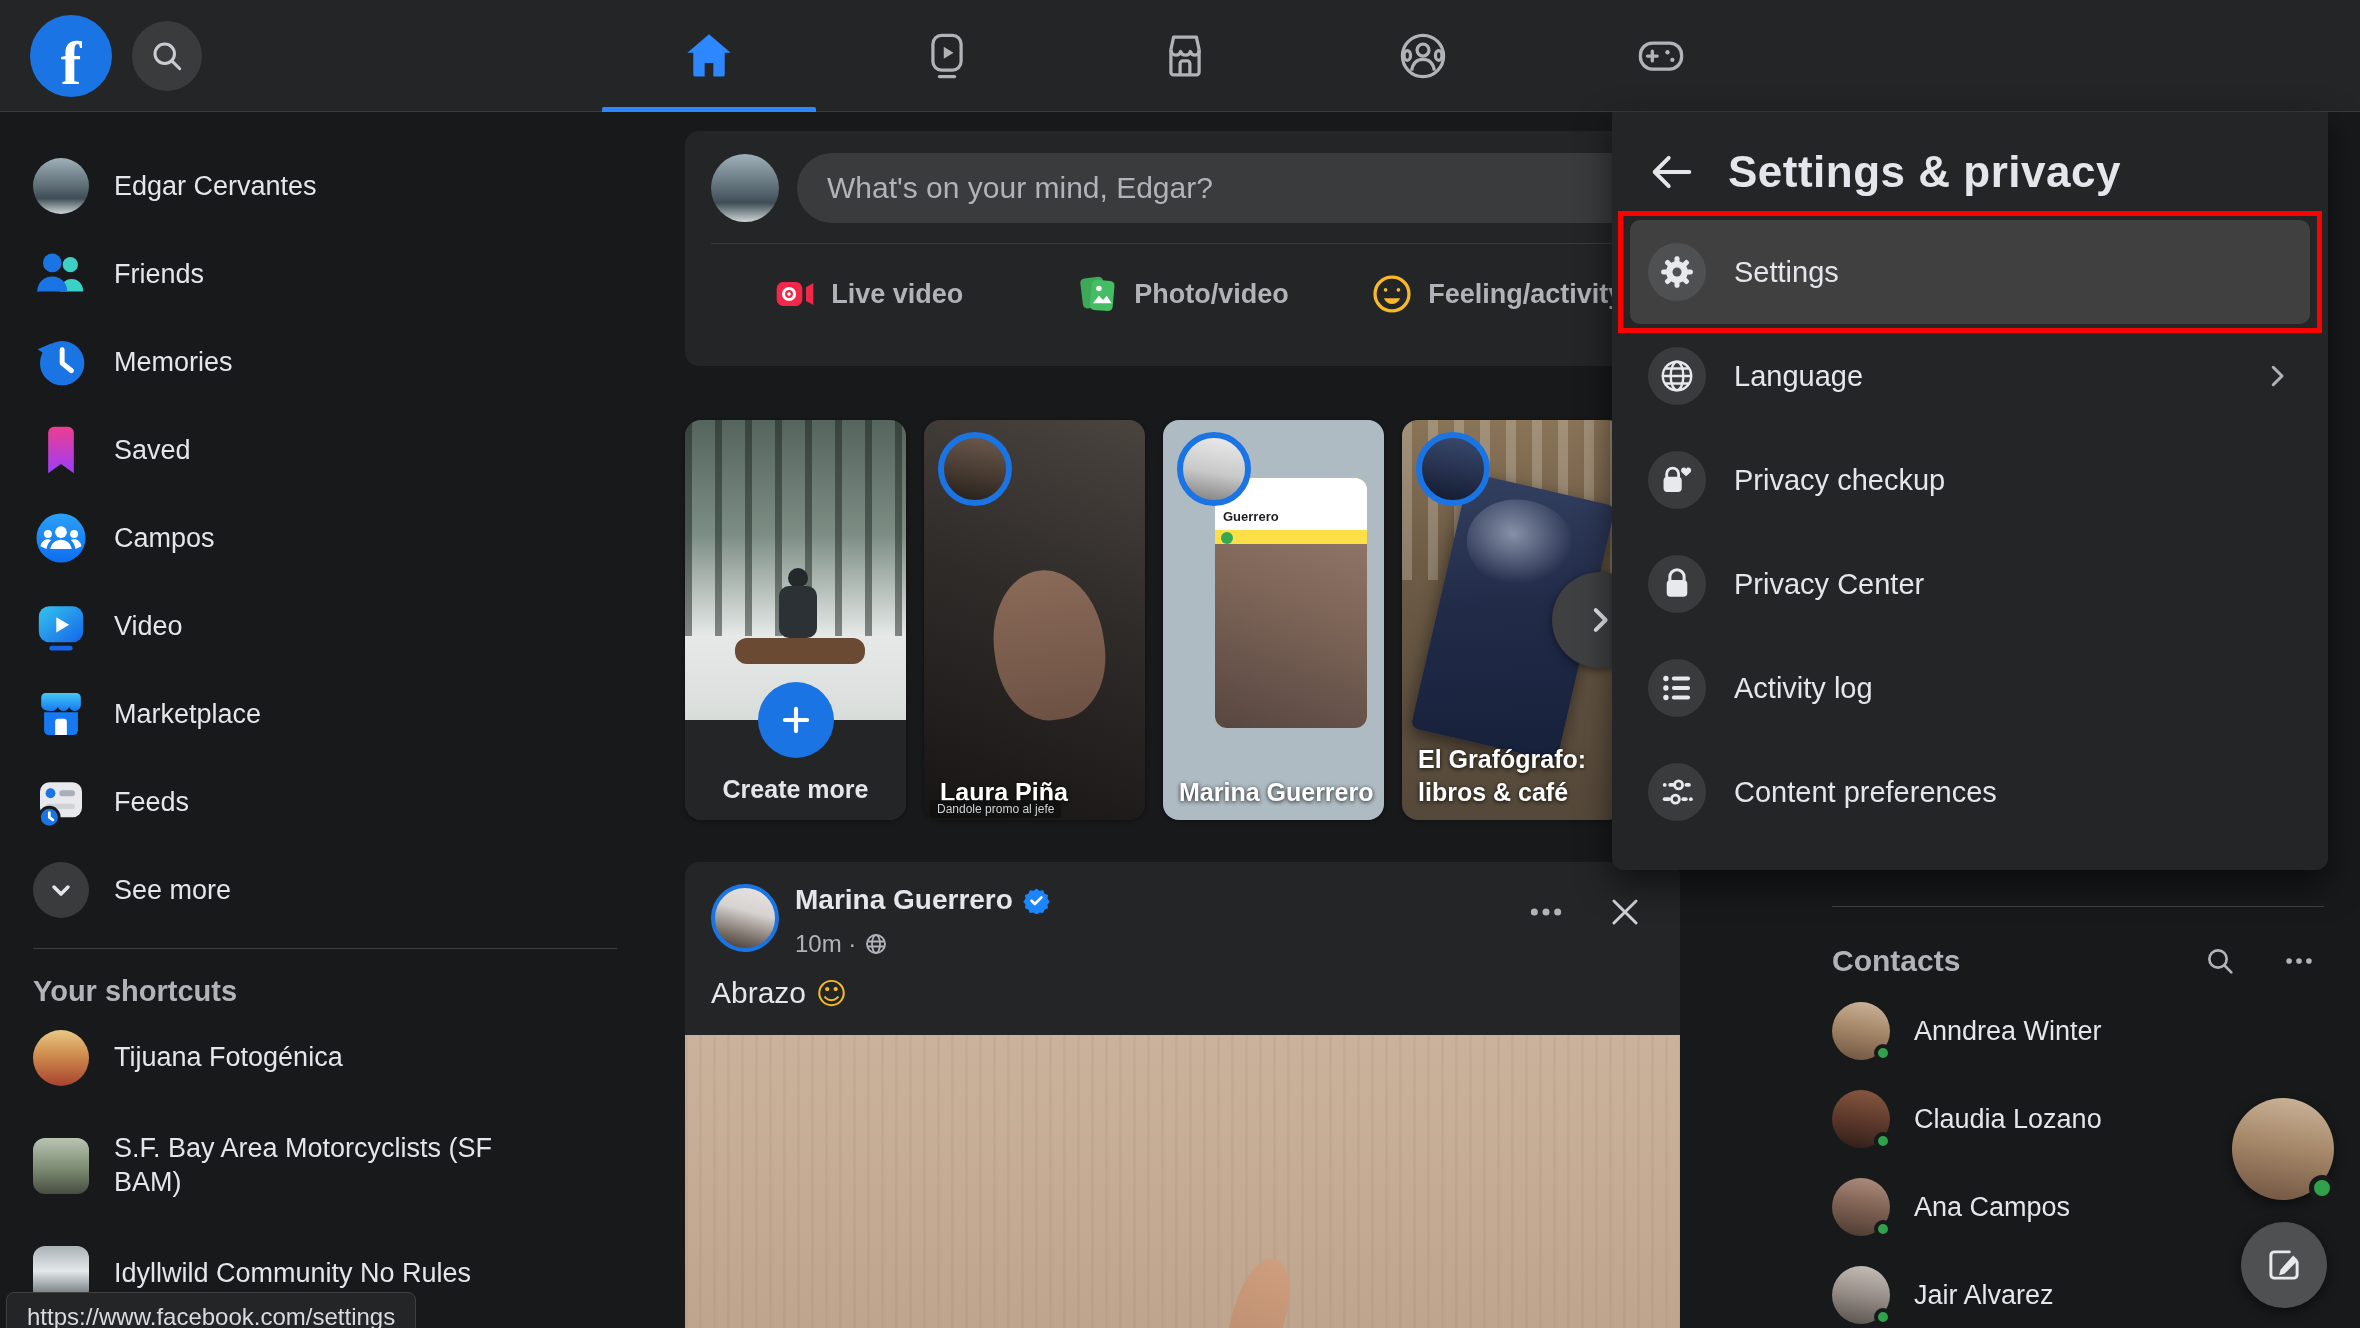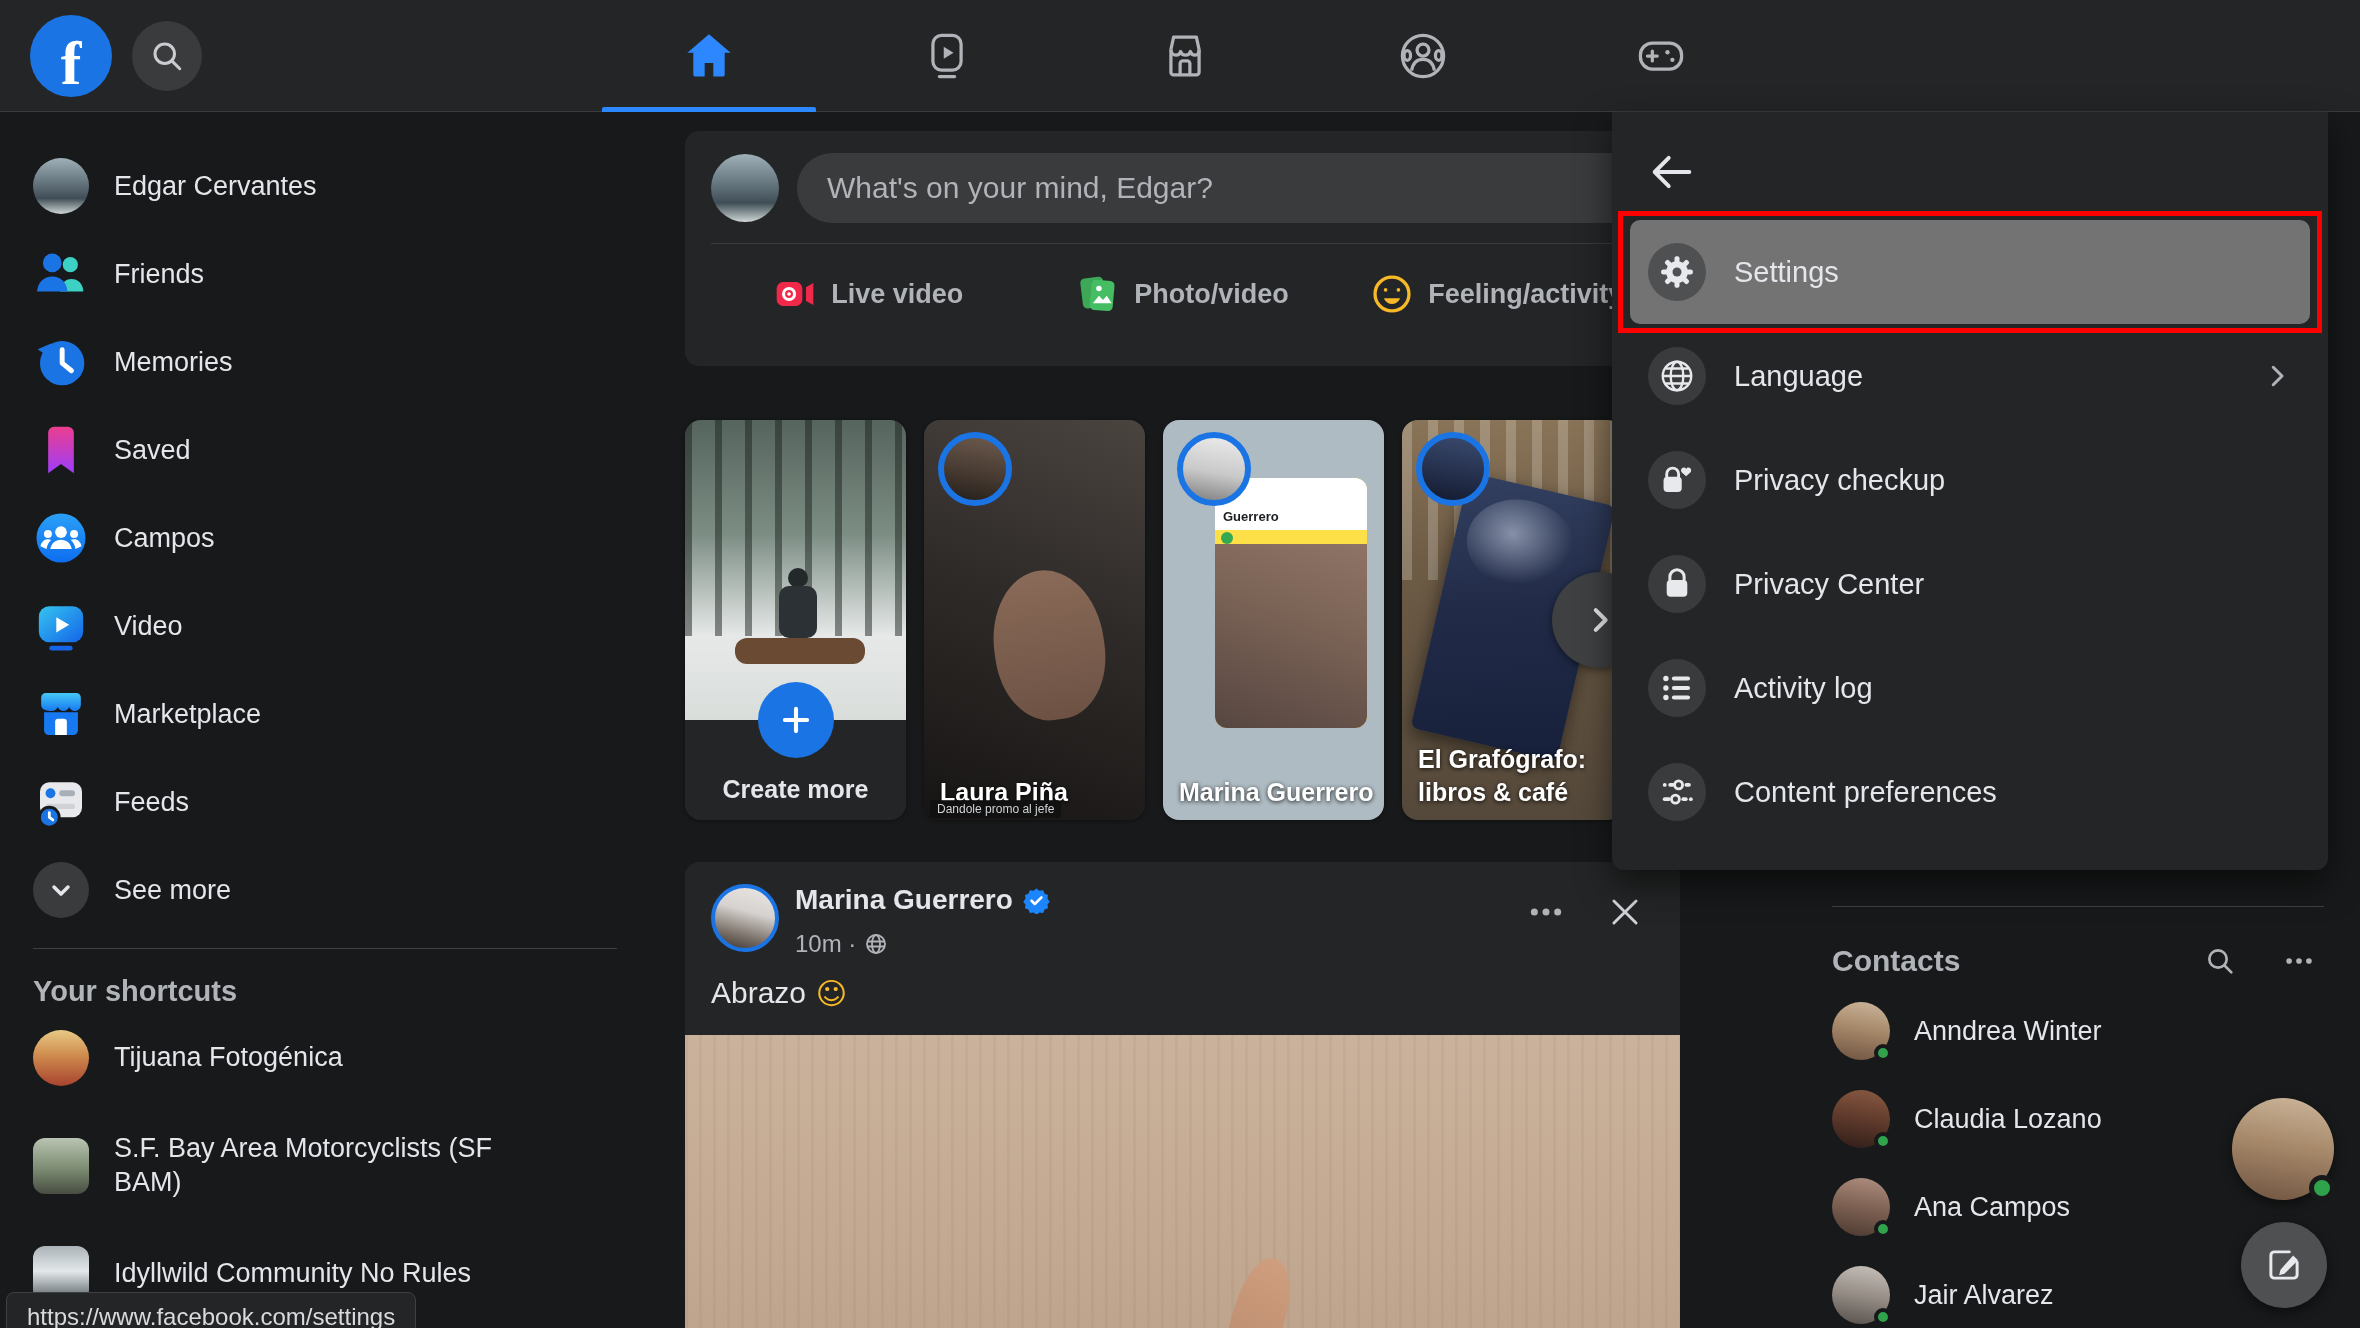--- a/index.html
+++ b/index.html
@@ -122,21 +122,21 @@
 
   
   .menu-panel { position:absolute; left:1612px; top:112px; width:716px; height:758px;
     background:#242526; border-radius:0 0 12px 12px; box-shadow:0 14px 34px rgba(0,0,0,.55);
     z-index:50; }
   .menu-header { display:flex; align-items:center; gap:30px; padding:34px 30px 10px 34px; }
   .menu-title { font-size:44px; font-weight:bold; color:#e4e6eb; letter-spacing:.5px; }
   .menu-items { position:relative; margin-top:12px; }
   .mrow { height:104px; margin:0 18px; padding:0 18px; border-radius:10px;
     display:flex; align-items:center; gap:28px; }
-  .mrow.highlight { background:#737373; }
+  .mrow.highlight { background:#404040; }
   .micon { width:58px; height:58px; border-radius:50%; background:#3a3b3c;
     display:flex; align-items:center; justify-content:center; flex:0 0 auto; }
   .mrow.highlight .micon { background:#4e5052; }
   .mlabel { font-size:29px; font-weight:500; color:#e4e6eb; }
   .mchev { margin-left:auto; color:#b0b3b8; }
   .red-box { position:absolute; left:6px; top:-9px; width:704px; height:122px;
     border:5px solid #fe0000; pointer-events:none; z-index:55; }
 
   
   .contacts { position:absolute; left:1832px; top:906px; width:498px; }
@@ -538,20 +538,21 @@
     </div>
   </div>
 
   <div class="menu-panel">
     <div class="menu-header">
       <span>
         <svg width="52" height="52" viewBox="0 0 48 48" fill="none" stroke="#e4e6eb" stroke-width="3.6" stroke-linecap="round" stroke-linejoin="round">
             <path d="M21 11 L8 24 l13 13 M9.5 24 H40"></path>
           </svg>
       </span>
+      <span class="menu-title">Settings &amp; privacy</span>
     </div>
     <div class="menu-items">
       <div class="mrow highlight">
         <div class="micon">
           <svg width="40" height="40" viewBox="0 0 48 48" fill="#e7e9ed">
               <rect x="21" y="5" width="6" height="38" rx="2.4"></rect>
               <rect x="21" y="5" width="6" height="38" rx="2.4" transform="rotate(45 24 24)"></rect>
               <rect x="21" y="5" width="6" height="38" rx="2.4" transform="rotate(90 24 24)"></rect>
               <rect x="21" y="5" width="6" height="38" rx="2.4" transform="rotate(135 24 24)"></rect>
               <circle cx="24" cy="24" r="13"></circle>

